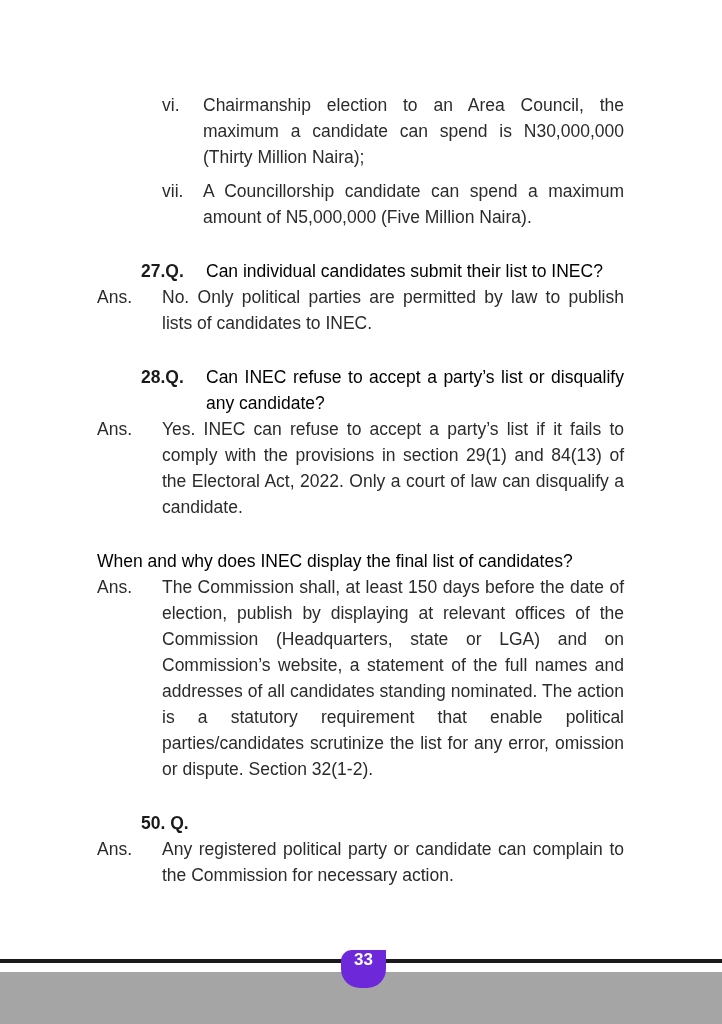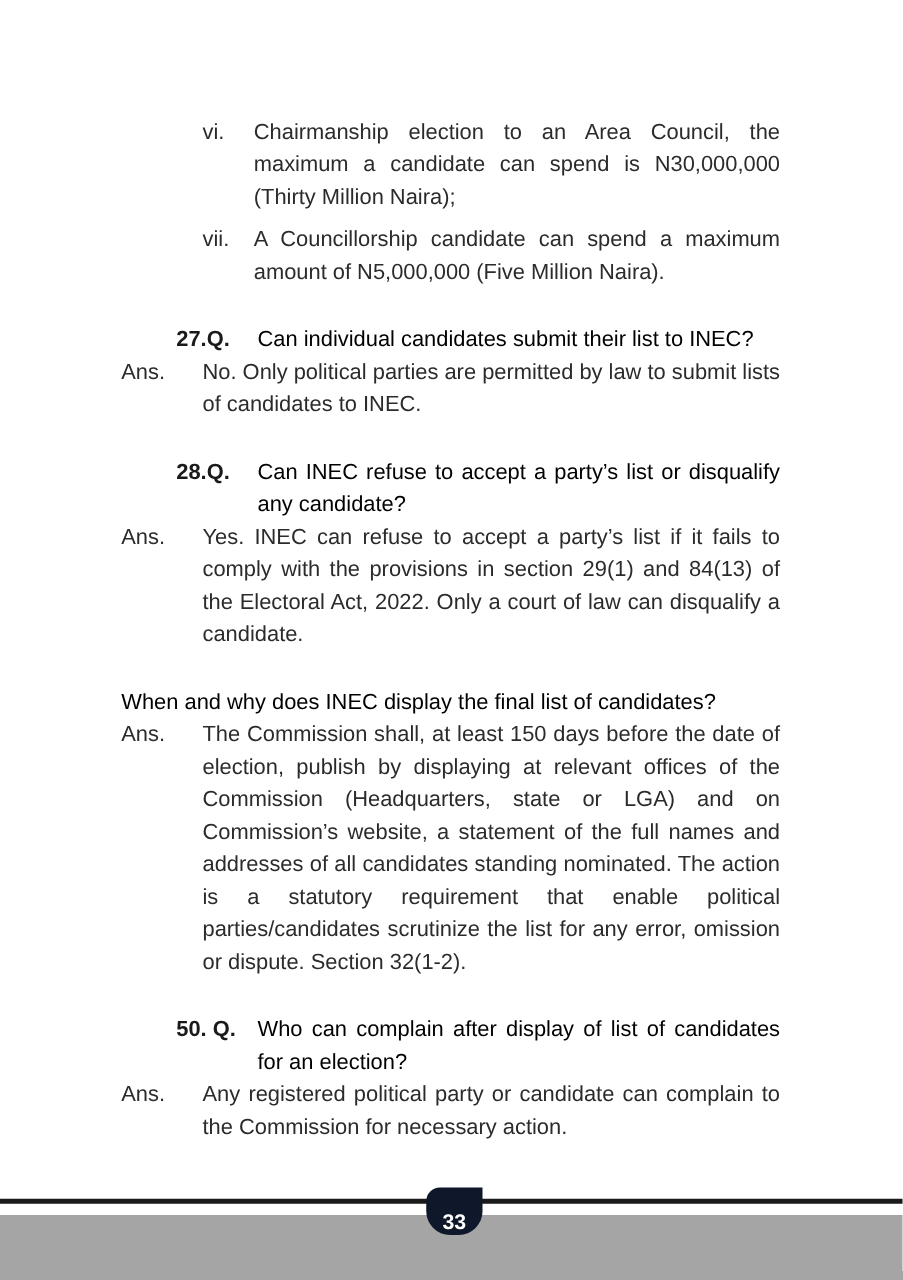--- a/index.html
+++ b/index.html
@@ -87,24 +87,24 @@
     width: 722px;
     height: 52px;
     background: #a5a5a5;
   }
   .page-badge {
     position: absolute;
     left: 341px;
     top: 950px;
     width: 45px;
     height: 38px;
-    background: #0f172a;
+    background: #6d28d9;
     border-radius: 11px 0 19px 19px;
     display: flex;
-    align-items: flex-end;
+    align-items: flex-start;
     justify-content: center;
     color: #ffffff;
     font-weight: 700;
     font-size: 17px;
     z-index: 2;
   }
 </style>
 </head>
 <body>
 
@@ -121,21 +121,21 @@
     </div>
   </div>
 
   <div class="qa">
     <div class="qa-row">
       <span class="qa-label bold">27.Q.</span>
       <span class="qa-question">Can individual candidates submit their list to INEC?</span>
     </div>
     <div class="qa-row">
       <span class="qa-label">Ans.</span>
-      <span class="qa-answer">No. Only political parties are permitted by law to submit lists of candidates to INEC.</span>
+      <span class="qa-answer">No. Only political parties are permitted by law to publish lists of candidates to INEC.</span>
     </div>
   </div>
 
   <div class="qa">
     <div class="qa-row">
       <span class="qa-label bold">28.Q.</span>
       <span class="qa-question">Can INEC refuse to accept a party’s list or disqualify any candidate?</span>
     </div>
     <div class="qa-row">
       <span class="qa-label">Ans.</span>
@@ -149,21 +149,20 @@
     </div>
     <div class="qa-row">
       <span class="qa-label">Ans.</span>
       <span class="qa-answer">The Commission shall, at least 150 days before the date of election, publish by displaying at relevant offices of the Commission (Headquarters, state or LGA) and on Commission’s website, a statement of the full names and addresses of all candidates standing nominated. The action is a statutory requirement that enable political parties/candidates scrutinize the list for any error, omission or dispute. Section 32(1-2).</span>
     </div>
   </div>
 
   <div class="qa">
     <div class="qa-row">
       <span class="qa-label bold">50. Q.</span>
-      <span class="qa-question">Who can complain after display of list of candidates for an election?</span>
     </div>
     <div class="qa-row">
       <span class="qa-label">Ans.</span>
       <span class="qa-answer">Any registered political party or candidate can complain to the Commission for necessary action.</span>
     </div>
   </div>
 
 </div>
 
 <div class="footer-line"></div>

